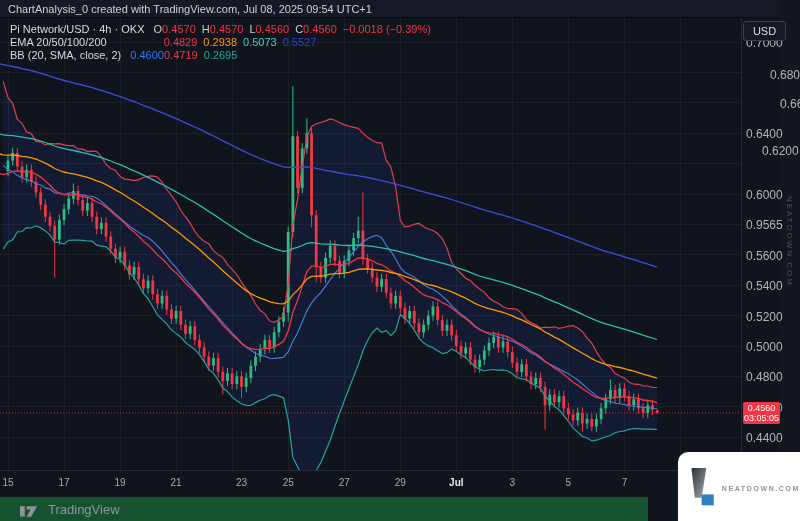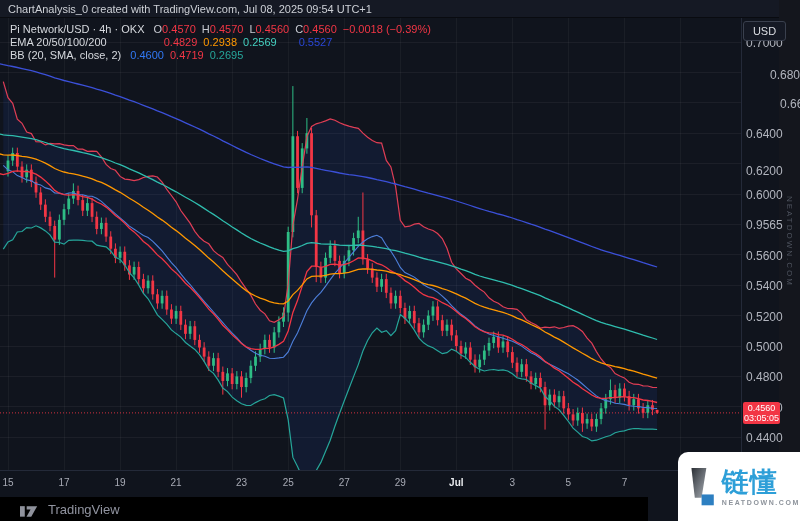--- a/index.html
+++ b/index.html
@@ -20,21 +20,21 @@
   .time-axis{position:absolute;left:0;top:470px;width:741px;height:27px;border-top:1px solid #242a39;z-index:2;}
   .time-label{position:absolute;top:6px;width:30px;margin-left:-15px;text-align:center;
               font-size:10px;color:#a8abb5;}
   .time-label.month{color:#e9ebef;font-weight:bold;}
   .usd-button{position:absolute;top:21px;left:743px;width:43px;height:20px;box-sizing:border-box;
               border:1px solid #3a404e;border-radius:3px;background:#151924;color:#dcdee3;
               font-size:11px;display:flex;align-items:center;justify-content:center;z-index:5;cursor:pointer;}
   .right-strip{position:absolute;left:779px;top:0;width:21px;height:521px;background:#14161d;z-index:1;}
   .v-watermark{position:absolute;left:785px;top:196px;writing-mode:vertical-rl;font-size:8px;
                letter-spacing:2px;color:#4e535e;z-index:2;}
-  .bottom-bar{position:absolute;left:0;top:497px;width:648px;height:24px;background:#000000;
+  .bottom-bar{position:absolute;left:0;top:497px;width:648px;height:24px;background:#14532d;
               display:flex;align-items:center;box-sizing:border-box;padding-left:20px;z-index:3;}
   .tv-name{font-size:13px;color:#9194a0;font-weight:500;margin-left:7px;cursor:pointer;}
   .brand-box{position:absolute;left:678px;top:452px;width:122px;height:69px;background:#ffffff;
              border-radius:10px 0 0 0;z-index:10;display:flex;align-items:center;box-sizing:border-box;
              padding-left:8px;}
   .brand-text{margin-left:6px;}
   .brand-text .cn{font-size:27px;font-weight:bold;color:#2d9fd8;line-height:28px;letter-spacing:1px;}
   .brand-text .site{font-size:7px;font-weight:bold;letter-spacing:1.6px;color:#8d939b;margin-top:3px;}
 </style>
 </head>
@@ -368,34 +368,34 @@
       <line x1="0" x2="741" y1="394.8799999999999" y2="394.8799999999999" stroke="#f23645" stroke-width="1" stroke-dasharray="1,2" opacity="0.85"></line>
     </svg>
 
   <div class="legend">
     <div class="legend-row">
       <span class="lab">Pi Network/USD · 4h · OKX</span>
       <span id="ohlc-vals"><span style="margin-left: 6px;"><span style="color: rgb(201, 204, 211);">O</span><span style="color: rgb(242, 54, 69);">0.4570</span></span><span style="margin-left: 6px;"><span style="color: rgb(201, 204, 211);">H</span><span style="color: rgb(242, 54, 69);">0.4570</span></span><span style="margin-left: 6px;"><span style="color: rgb(201, 204, 211);">L</span><span style="color: rgb(242, 54, 69);">0.4560</span></span><span style="margin-left: 6px;"><span style="color: rgb(201, 204, 211);">C</span><span style="color: rgb(242, 54, 69);">0.4560</span></span><span style="color: rgb(242, 54, 69); margin-left: 6px;">−0.0018 (−0.39%)</span></span>
     </div>
     <div class="legend-row">
       <span class="lab">EMA 20/50/100/200</span>
-      <span id="ema-vals"><span style="color: rgb(242, 54, 69); margin-left: 6px; padding-left: 48px;">0.4829</span><span style="color: rgb(255, 152, 0); margin-left: 6px;">0.2938</span><span style="color: rgb(69, 208, 192); margin-left: 6px;">0.2569</span><span style="color: rgb(41, 70, 214); margin-left: 22px;">0.5527</span></span>
+      <span id="ema-vals"><span style="color: rgb(242, 54, 69); margin-left: 6px; padding-left: 48px;">0.4829</span><span style="color: rgb(255, 152, 0); margin-left: 6px;">0.2938</span><span style="color: rgb(69, 208, 192); margin-left: 6px;">0.5073</span><span style="color: rgb(41, 70, 214); margin-left: 6px;">0.5527</span></span>
     </div>
     <div class="legend-row">
       <span class="lab">BB (20, SMA, close, 2)</span>
-      <span id="bb-vals"><span style="color: rgb(49, 121, 245); margin-left: 6px;">0.4600</span><span style="color: rgb(242, 54, 69); margin-left: 6px;">0.4719</span><span style="color: rgb(38, 166, 154); margin-left: 6px;">0.2695</span></span>
+      <span id="bb-vals"><span style="color: rgb(49, 121, 245); margin-left: 6px;">0.4600</span><span style="color: rgb(242, 54, 69); ">0.4719</span><span style="color: rgb(38, 166, 154); margin-left: 6px;">0.2695</span></span>
     </div>
   </div>
 
   <div class="price-axis" id="price-axis">
       <div class="price-label" style="top: 18px;">0.7000</div>
       <div class="price-label" style="top: 50px; padding-left: 24px;">0.6800</div>
       <div class="price-label" style="top: 78.8px; padding-left: 34px;">0.6600</div>
       <div class="price-label" style="top: 109.2px;">0.6400</div>
-      <div class="price-label" style="top: 146px;">0.6200</div>
+      <div class="price-label" style="top: 126px; margin-left: 16px;">0.6200</div>
       <div class="price-label" style="top: 170px;">0.6000</div>
       <div class="price-label" style="top: 200.4px;">0.9565</div>
       <div class="price-label" style="top: 230.8px;">0.5600</div>
       <div class="price-label" style="top: 261.2px;">0.5400</div>
       <div class="price-label" style="top: 291.6px;">0.5200</div>
       <div class="price-label" style="top: 322px;">0.5000</div>
       <div class="price-label" style="top: 352.4px;">0.4800</div>
       <div class="price-label" style="top: 382.8px;">0.4600</div>
       <div class="price-label" style="top: 413.2px;">0.4400</div>
       <div class="price-badge" style="top: 383.88px; background: rgb(242, 54, 69);">
@@ -434,18 +434,17 @@
       <defs>
         <linearGradient id="gBar" x1="0" y1="0" x2="1" y2="1">
           <stop offset="0" stop-color="#2b2f35"></stop>
           <stop offset="1" stop-color="#a7adb4"></stop>
         </linearGradient>
       </defs>
       <polygon points="8,2 30,2 23,46 13,46" fill="url(#gBar)"></polygon>
       <rect x="23" y="41" width="18" height="16" fill="#2d7fc1"></rect>
     </svg>
     <div class="brand-text">
-      <div class="cn">链懂</div>
       <div class="site">NEATDOWN.COM</div>
     </div>
   </div>
 
 </div>
 
 </body></html>

